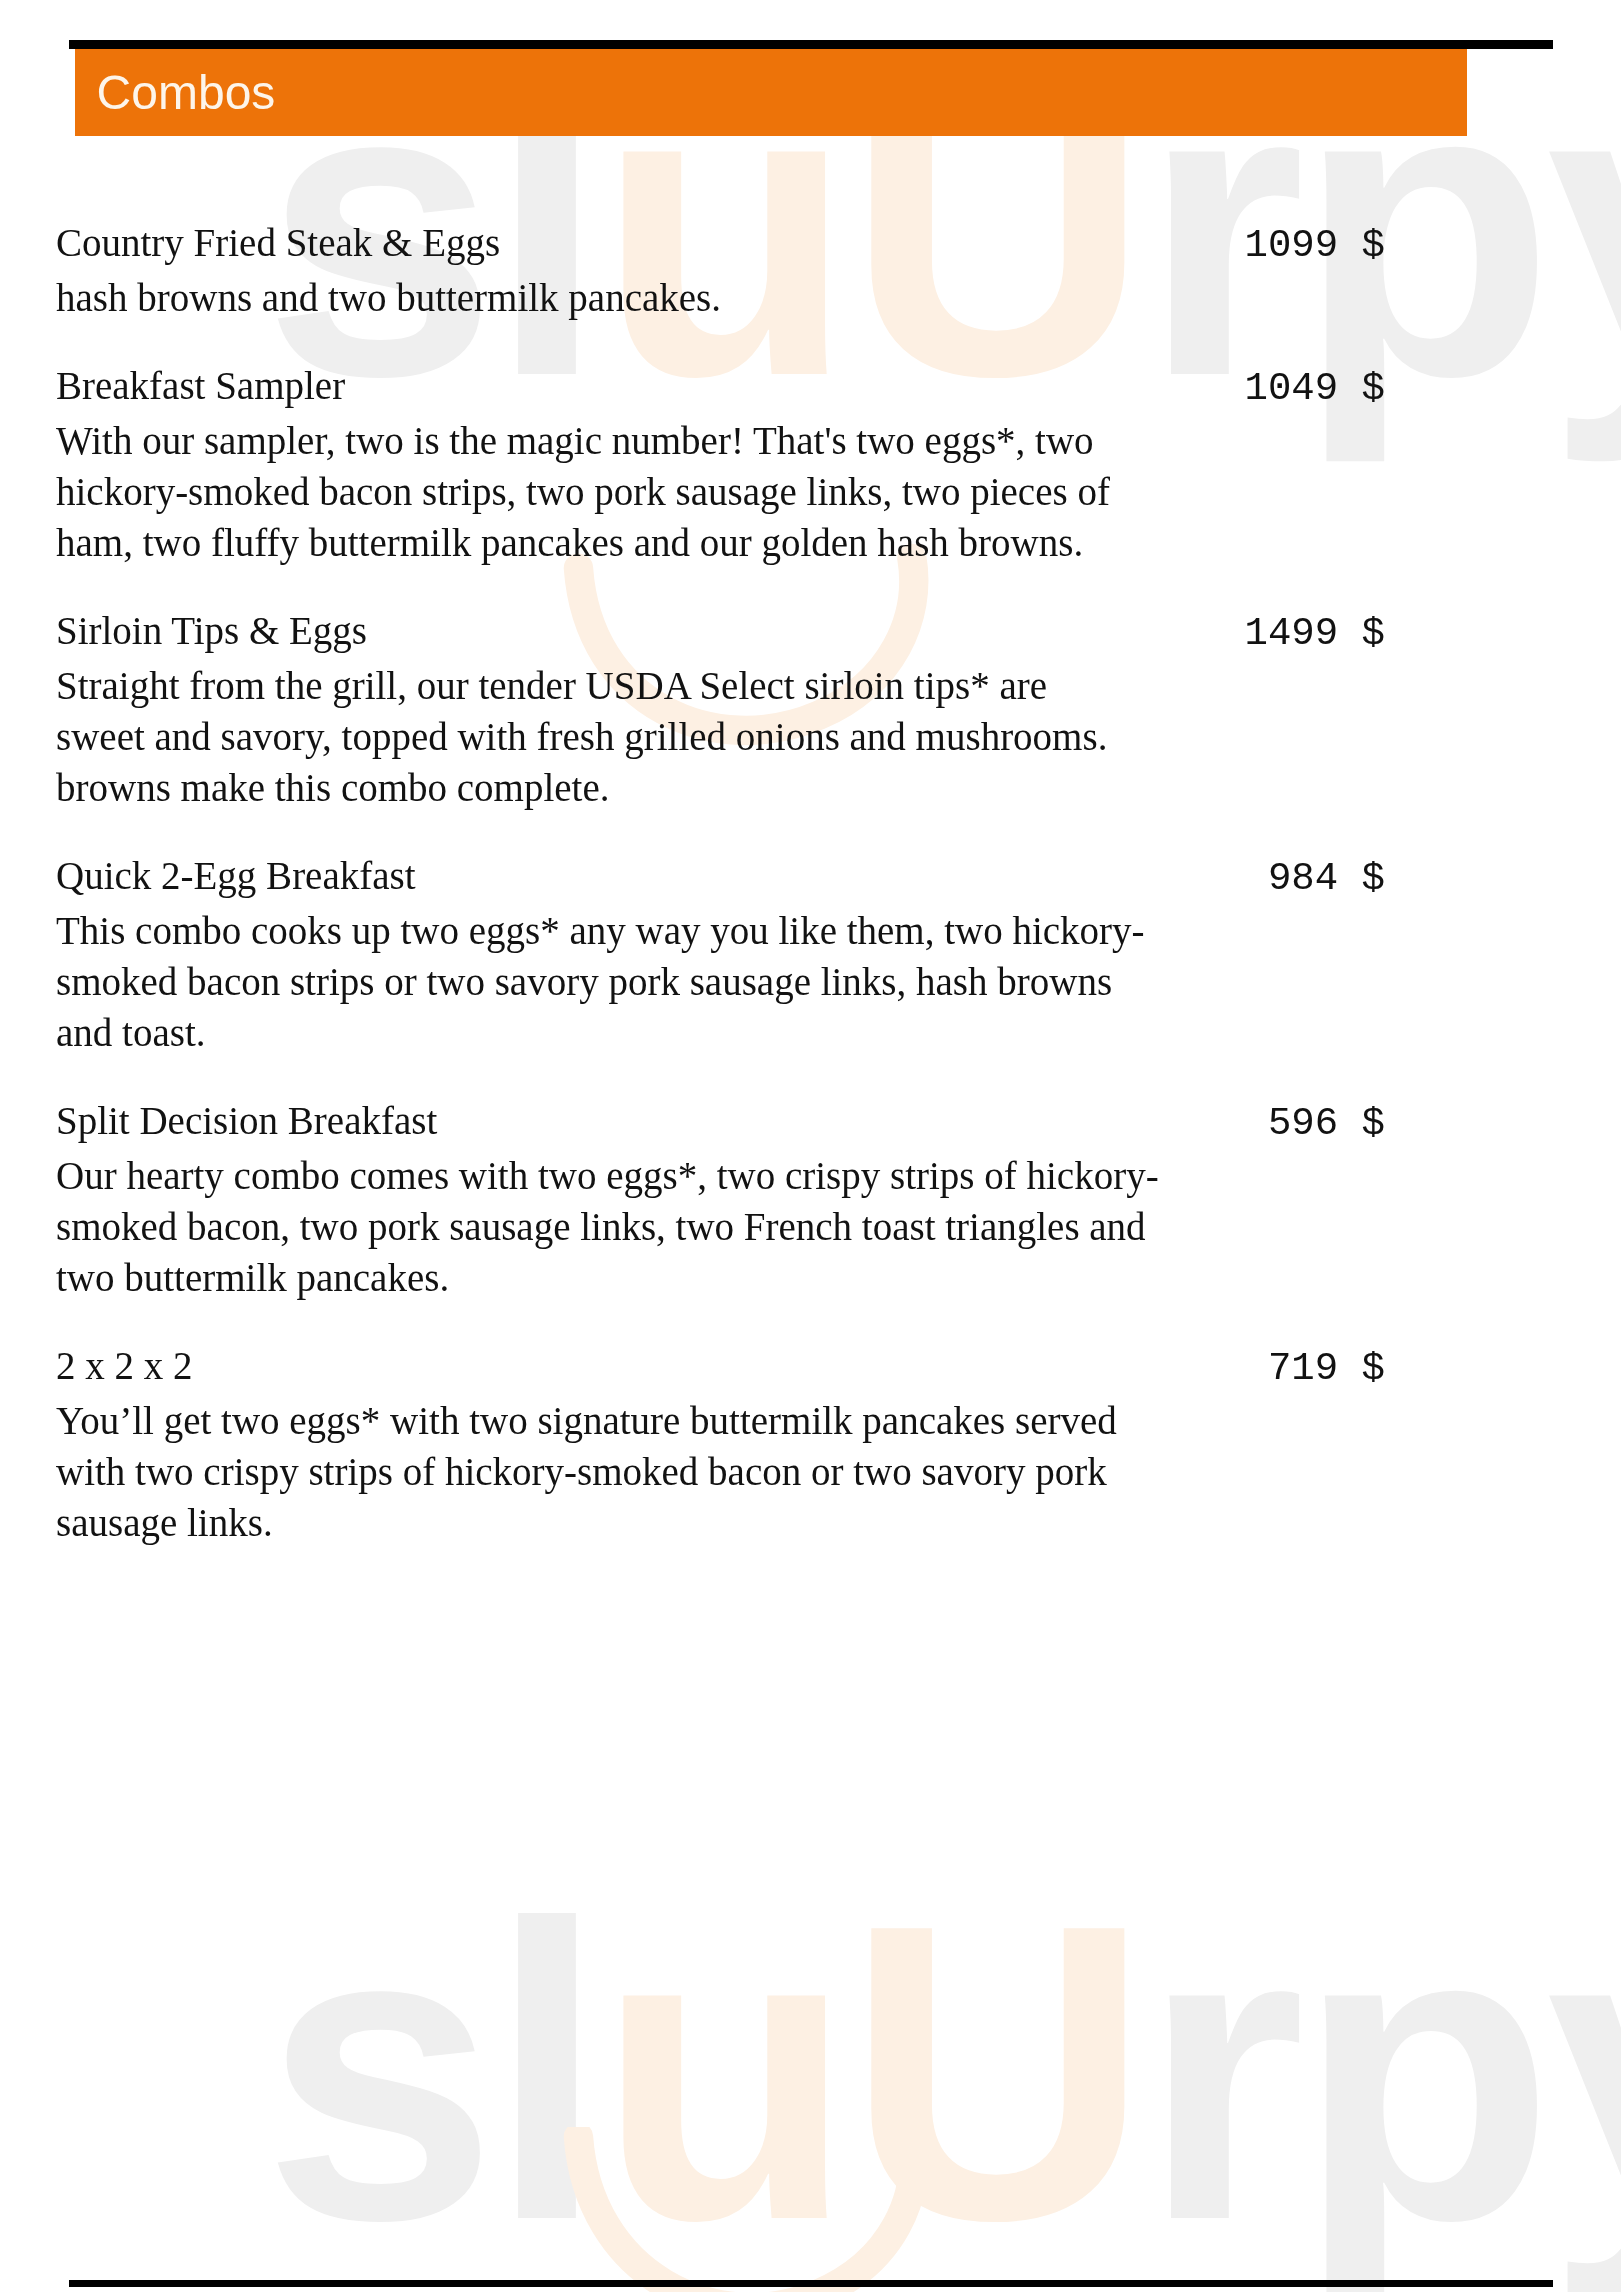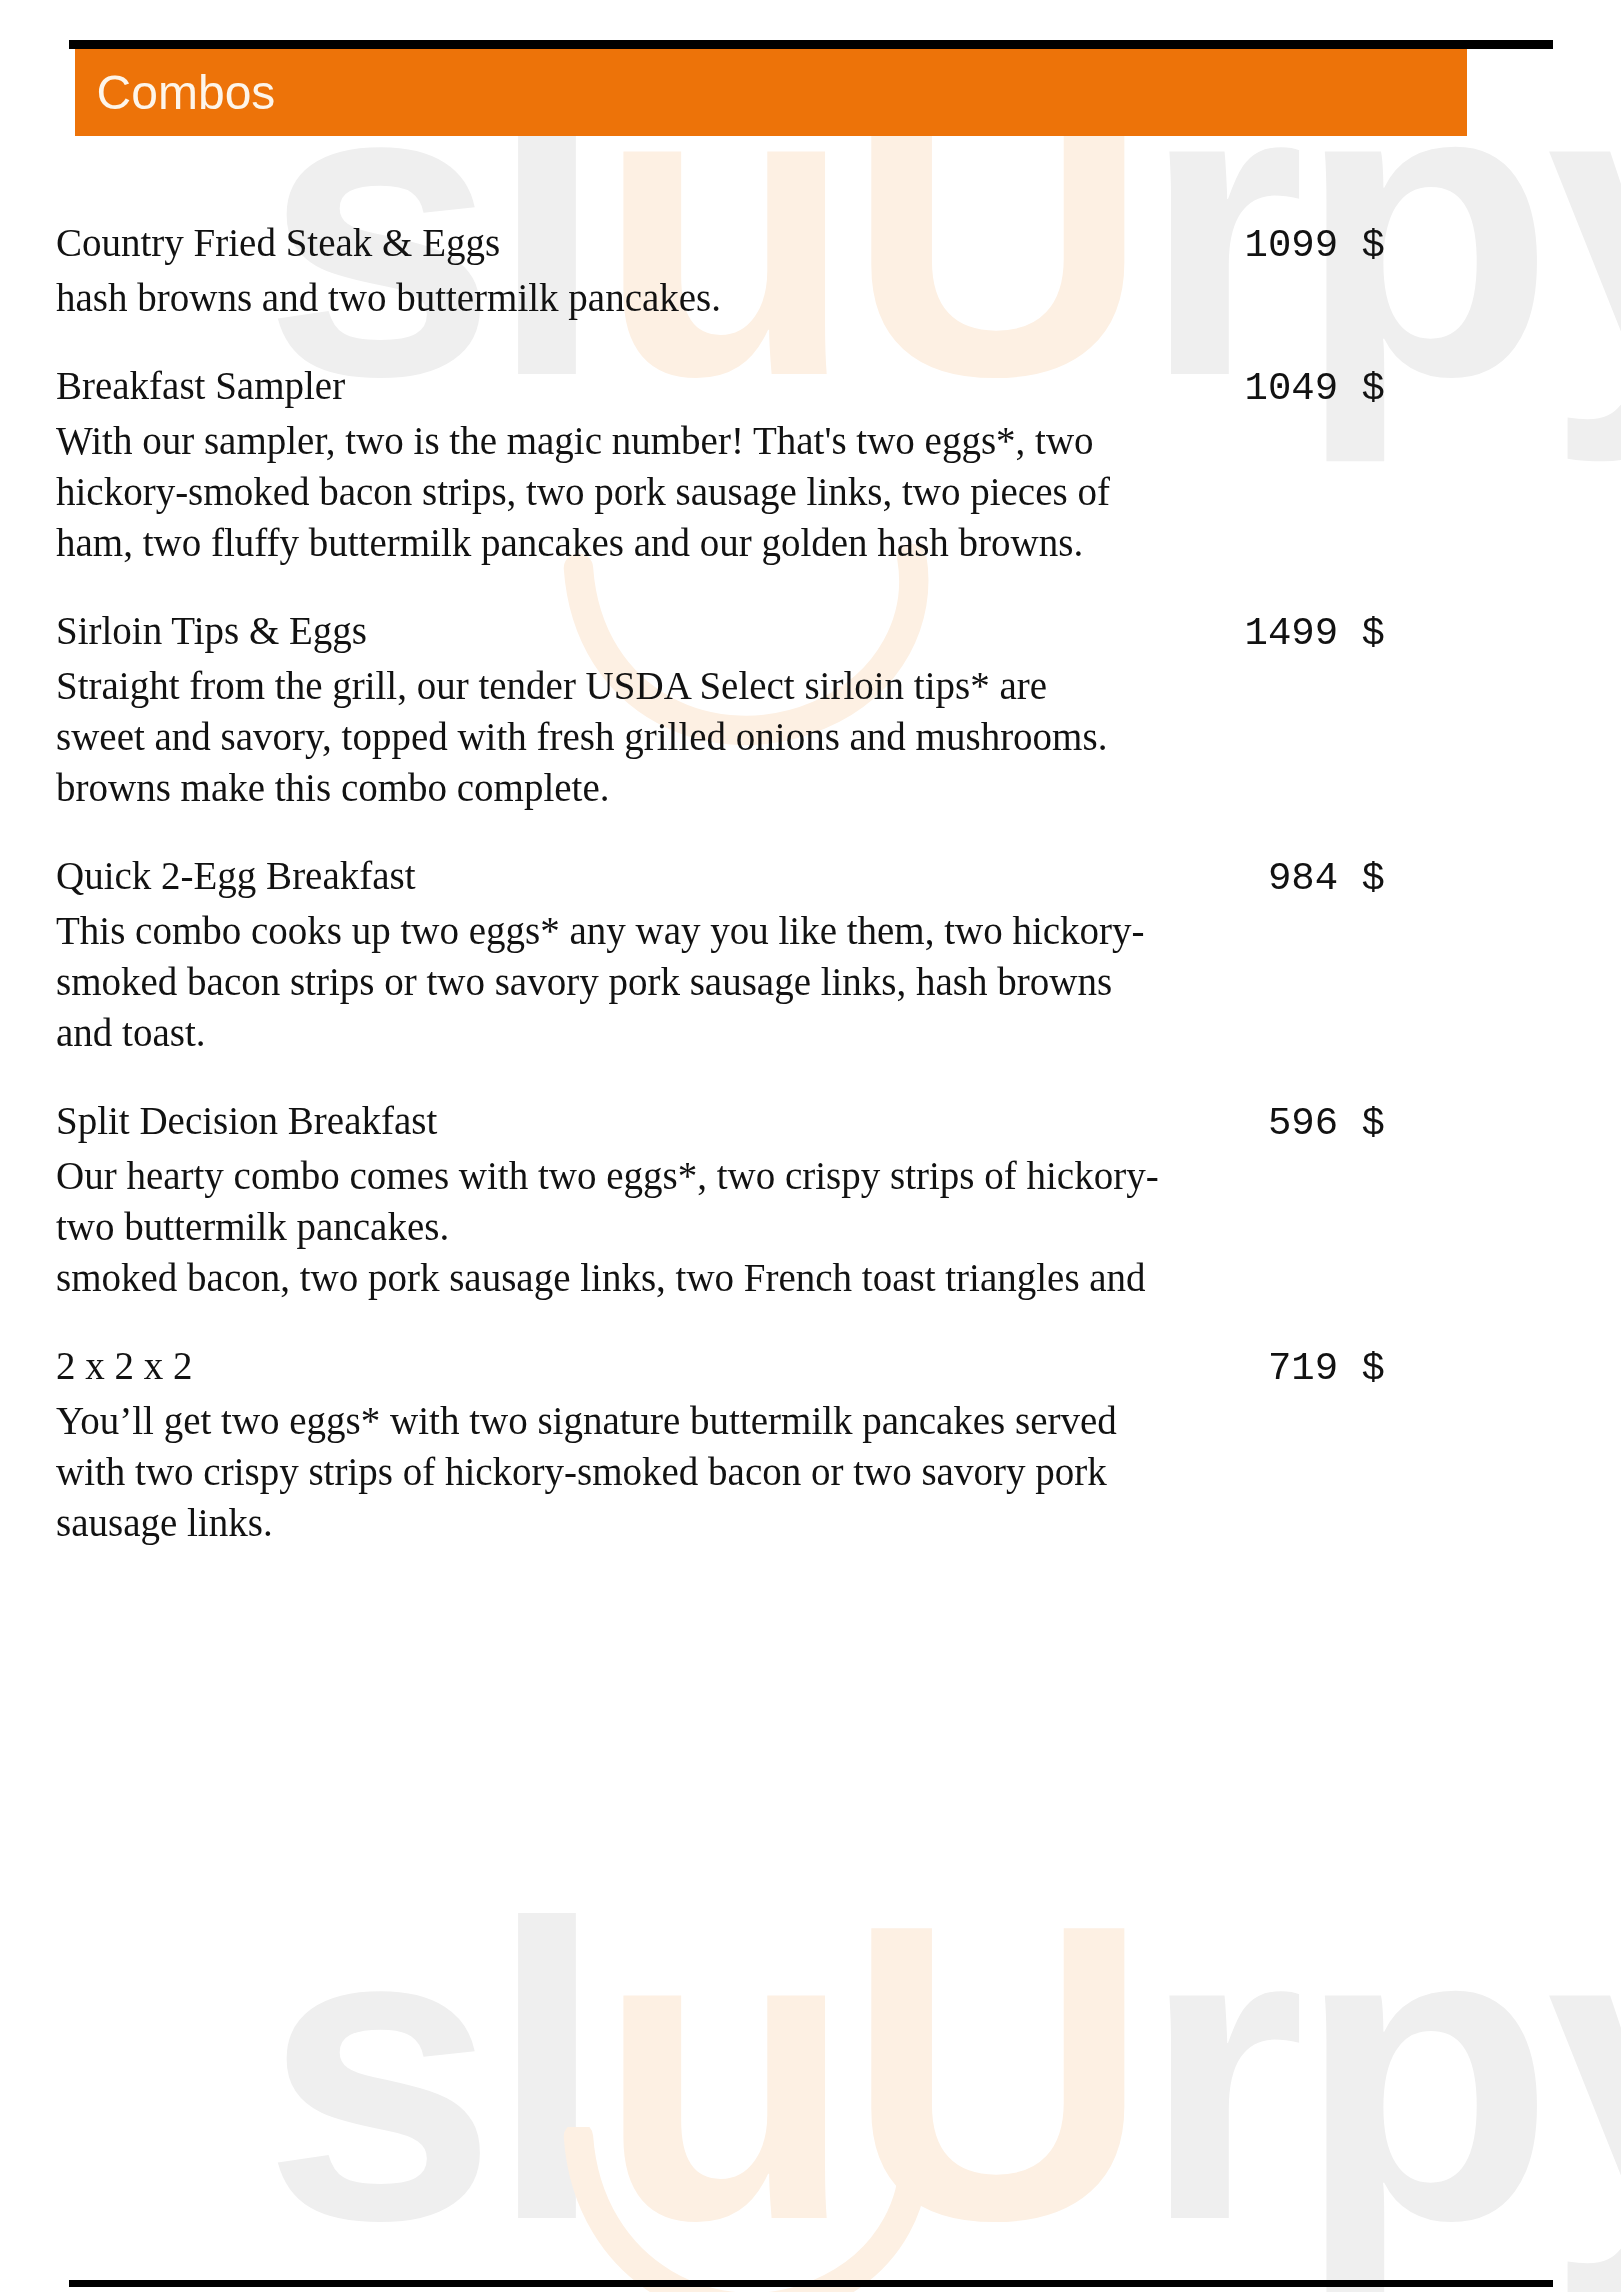--- a/index.html
+++ b/index.html
@@ -211,22 +211,22 @@
       </div>
     </div>
 
     <div class="menu-item">
       <div class="item-head">
         <div class="item-name">Split Decision Breakfast</div>
         <div class="item-price">596 $</div>
       </div>
       <div class="item-desc">
         <span class="desc-line">Our hearty combo comes with two eggs*, two crispy strips of hickory-</span>
+        <span class="desc-line">smoked bacon, two pork sausage links, two French toast triangles and</span>
         <span class="desc-line">two buttermilk pancakes.</span>
-        <span class="desc-line">smoked bacon, two pork sausage links, two French toast triangles and</span>
       </div>
     </div>
 
     <div class="menu-item">
       <div class="item-head">
         <div class="item-name">2 x 2 x 2</div>
         <div class="item-price">719 $</div>
       </div>
       <div class="item-desc">
         <span class="desc-line">You’ll get two eggs* with two signature buttermilk pancakes served</span>

